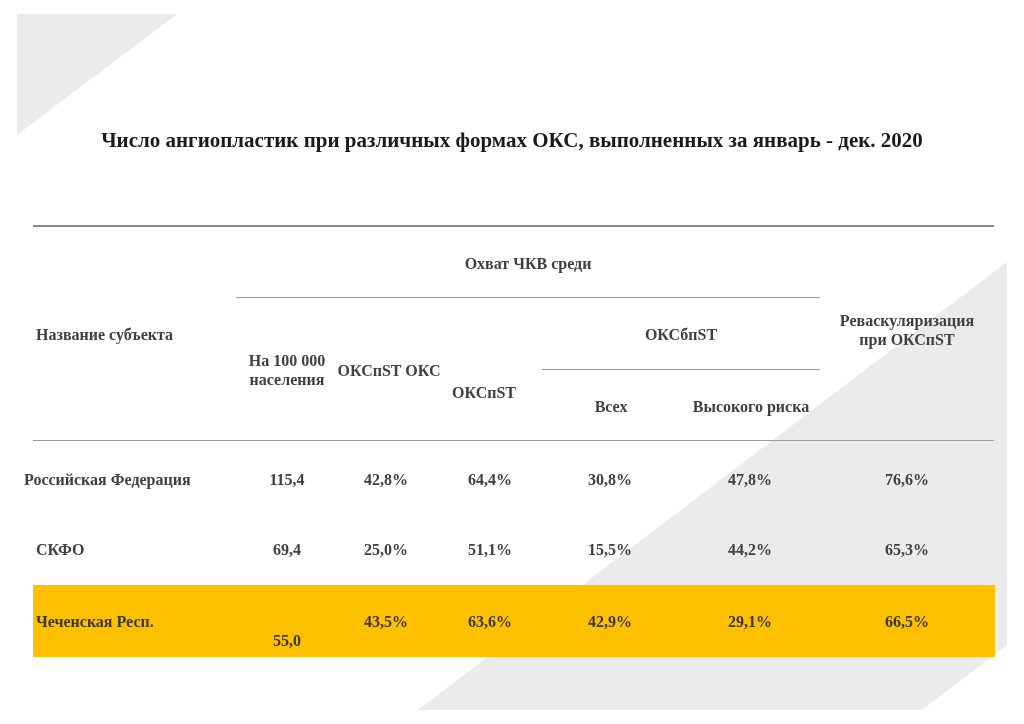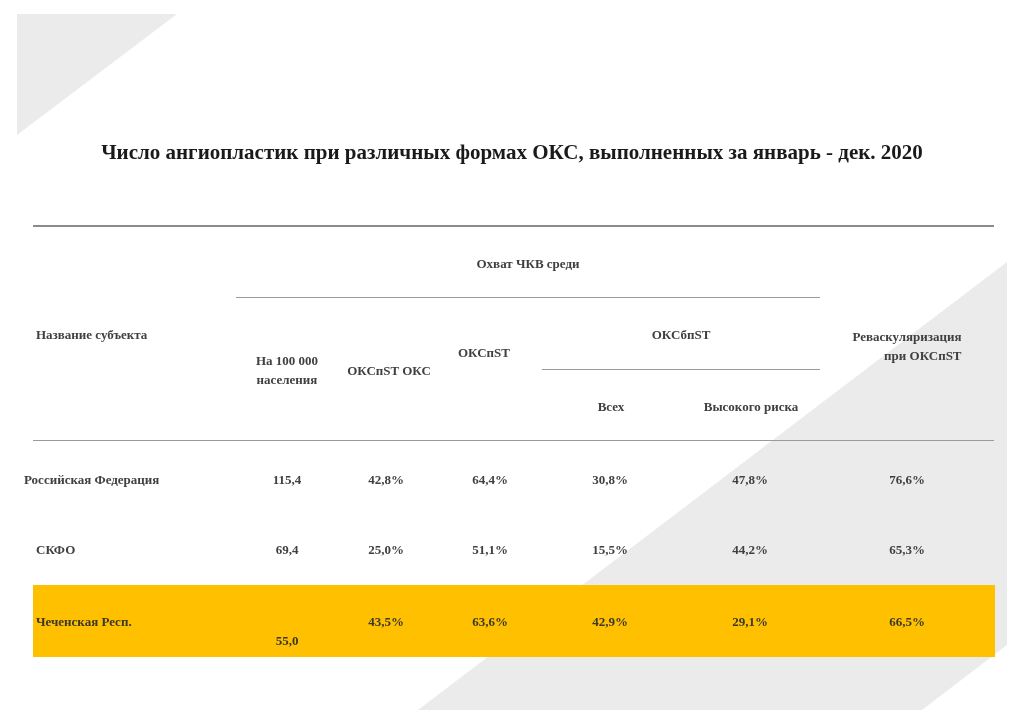--- a/index.html
+++ b/index.html
@@ -27,36 +27,35 @@
       position: absolute;
       left: 0;
       width: 1024px;
       top: 128px;
       text-align: center;
       font-weight: bold;
       font-size: 21px;
       color: #1a1a1a;
       white-space: nowrap;
       z-index: 2;
-      margin-top: 12px;
     }
     .hline {
       position: absolute;
       height: 1px;
       background: #9a9a9a;
       z-index: 2;
     }
     .hline.thick {
       height: 2px;
       background: #8a8a8a;
     }
     .cell {
       position: absolute;
       font-weight: bold;
-      font-size: 13px;
+      font-size: 16px;
       color: #404040;
       text-align: center;
       line-height: 19px;
       z-index: 3;
       white-space: nowrap;
       transform: translate(-50%, -50%);
     }
     .cell.left {
       text-align: left;
       transform: translate(0, -50%);
@@ -91,25 +90,25 @@
 <div class="hl-band" style="background:#FFC000;"></div>
 
 <div>
   <div class="cell left" style="left:36px; top:334px;">Название субъекта</div>
   <div class="cell" style="left:528px; top:263px;">Охват ЧКВ среди</div>
   <div class="cell" style="left:287px; top:370px;">
     <div>На 100 000</div>
     <div>населения</div>
   </div>
   <div class="cell" style="left:389px; top:370px;">ОКСпST ОКС</div>
-  <div class="cell" style="left:484px; top:352px;">ОКСпST</div>
+  <div class="cell" style="left:484px; top:392px;">ОКСпST</div>
   <div class="cell" style="left:681px; top:334px;">ОКСбпST</div>
   <div class="cell" style="left:611px; top:406px;">Всех</div>
   <div class="cell" style="left:751px; top:406px;">Высокого риска</div>
-  <div class="cell" style="left:907px; top:346px;text-align:right;">
+  <div class="cell" style="left:907px; top:330px;">
     <div>Реваскуляризация</div>
     <div>при ОКСпST</div>
   </div>
 </div>
 
 <div>
   <div class="cell left" style="left:24px; top:479px;">Российская Федерация</div>
   <div class="cell" style="left:287px; top:479px;">115,4</div>
   <div class="cell" style="left:386px; top:479px;">42,8%</div>
   <div class="cell" style="left:490px; top:479px;">64,4%</div>

